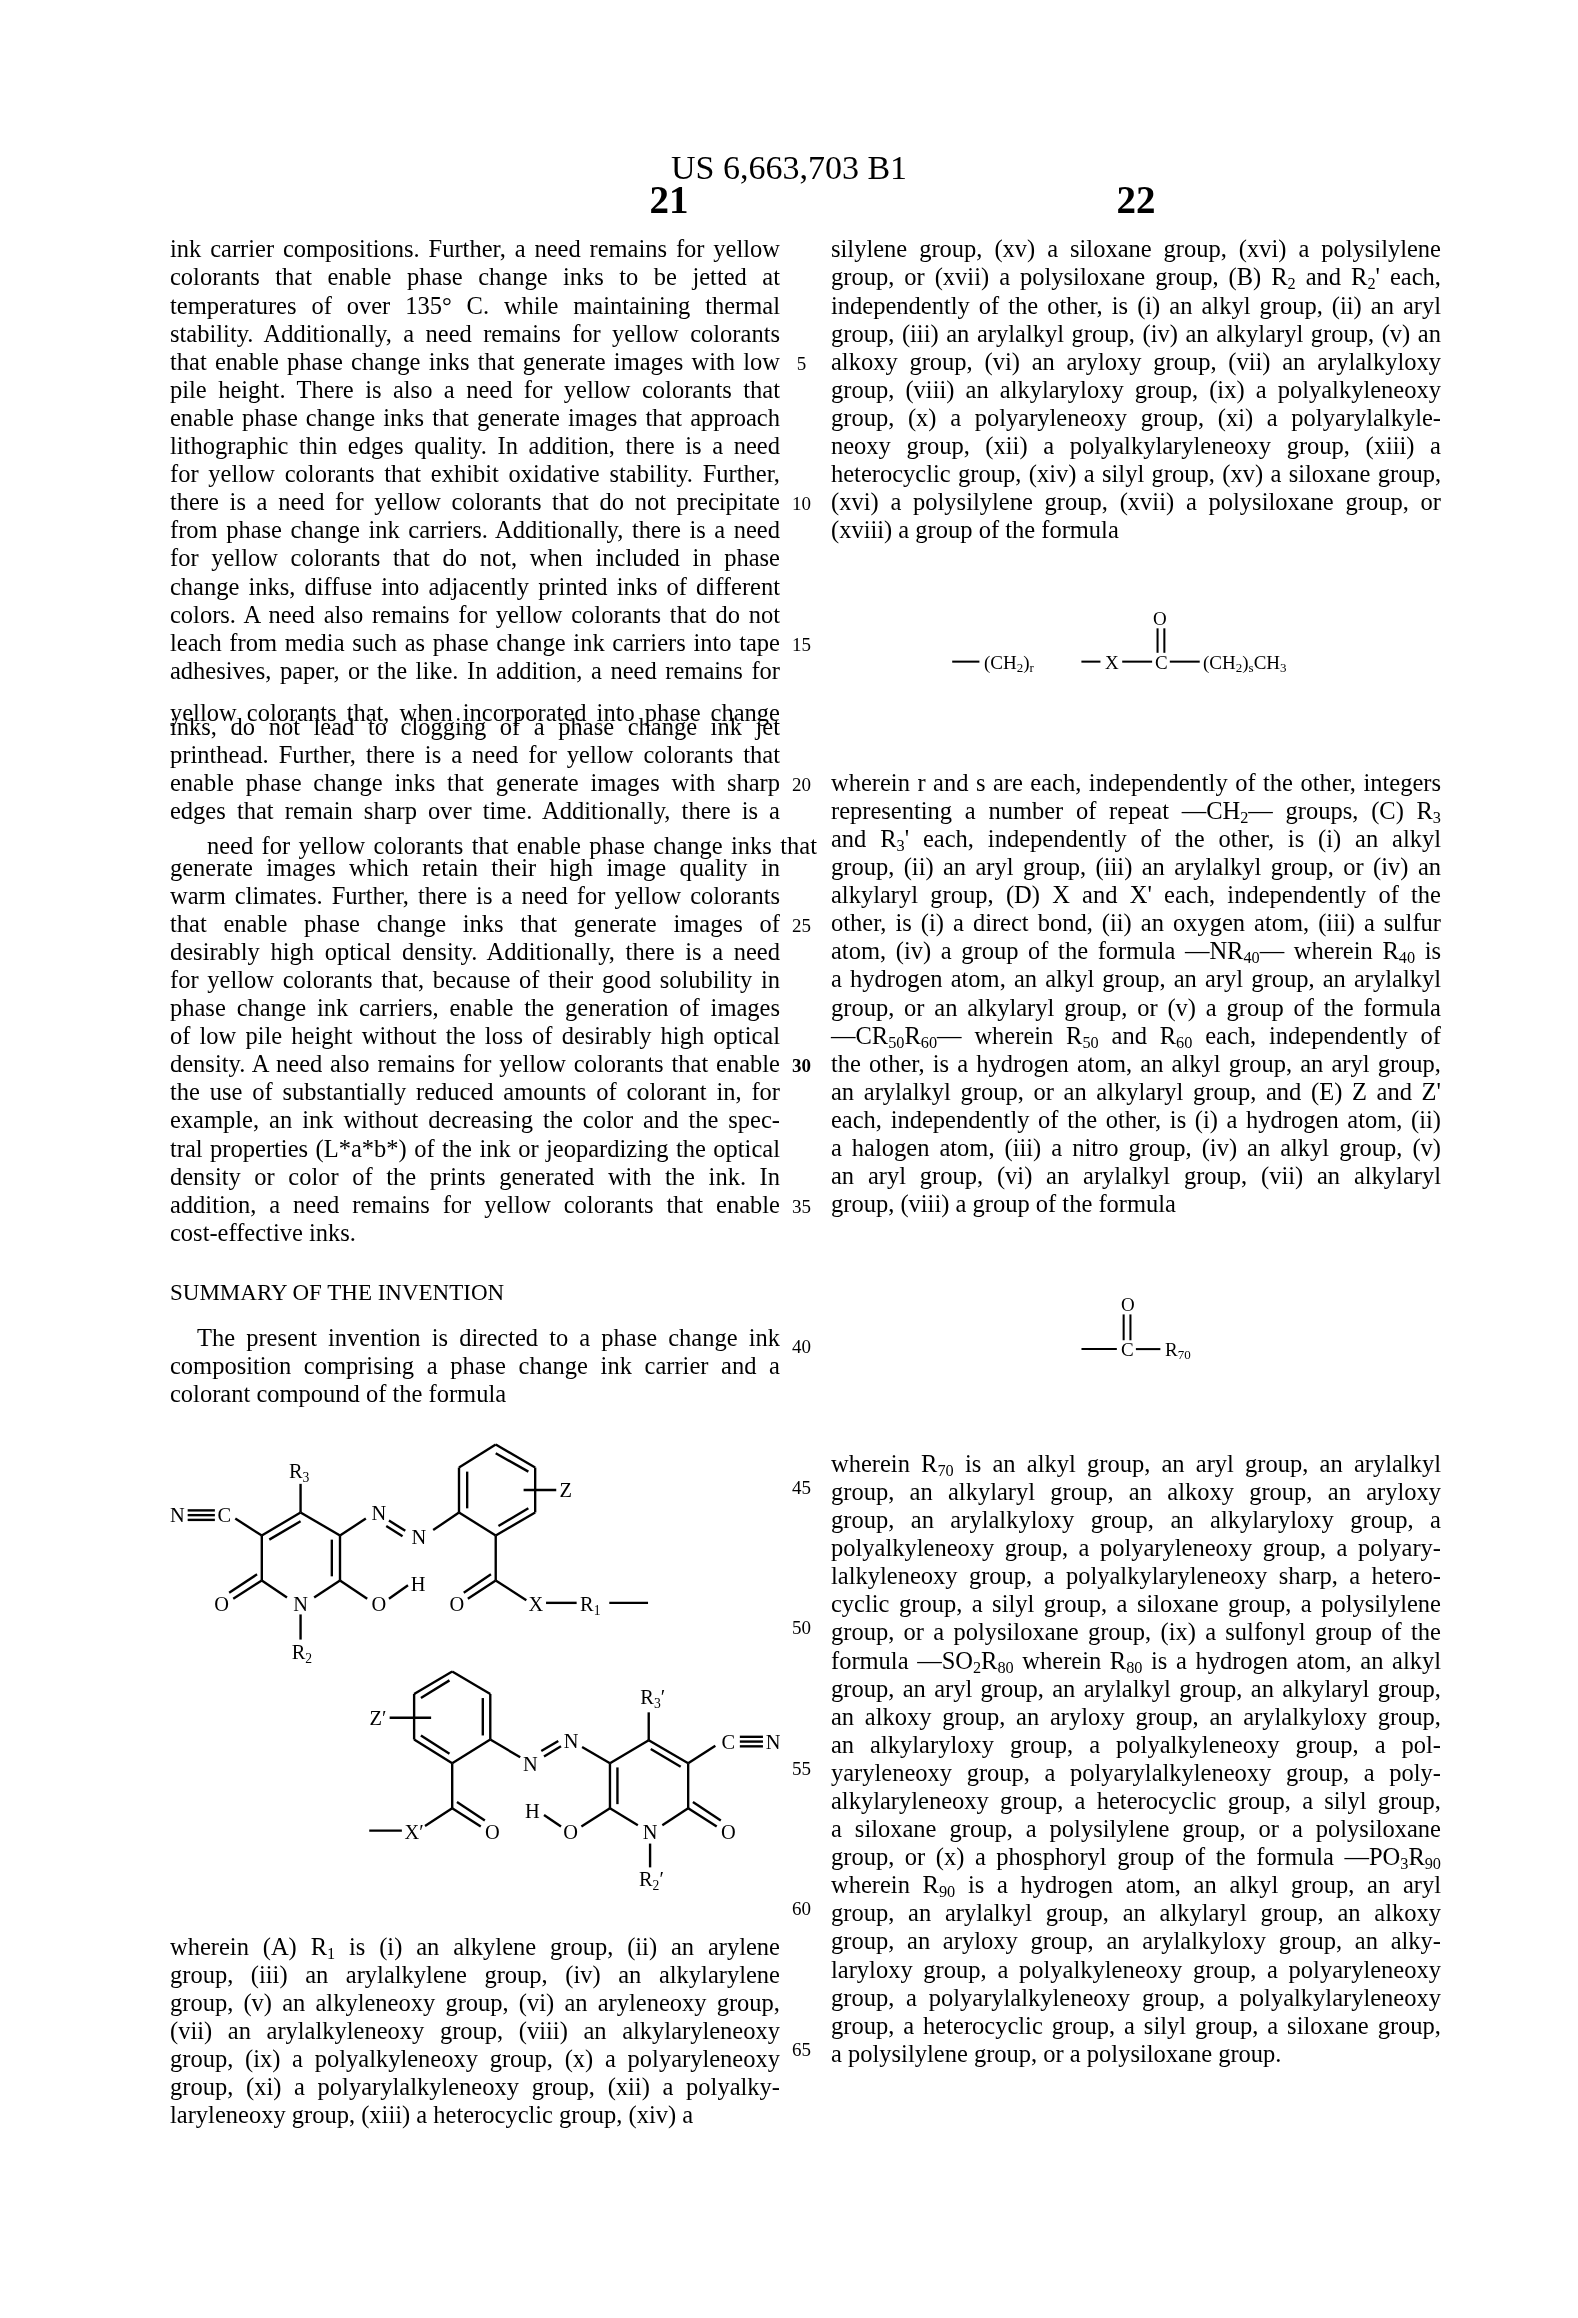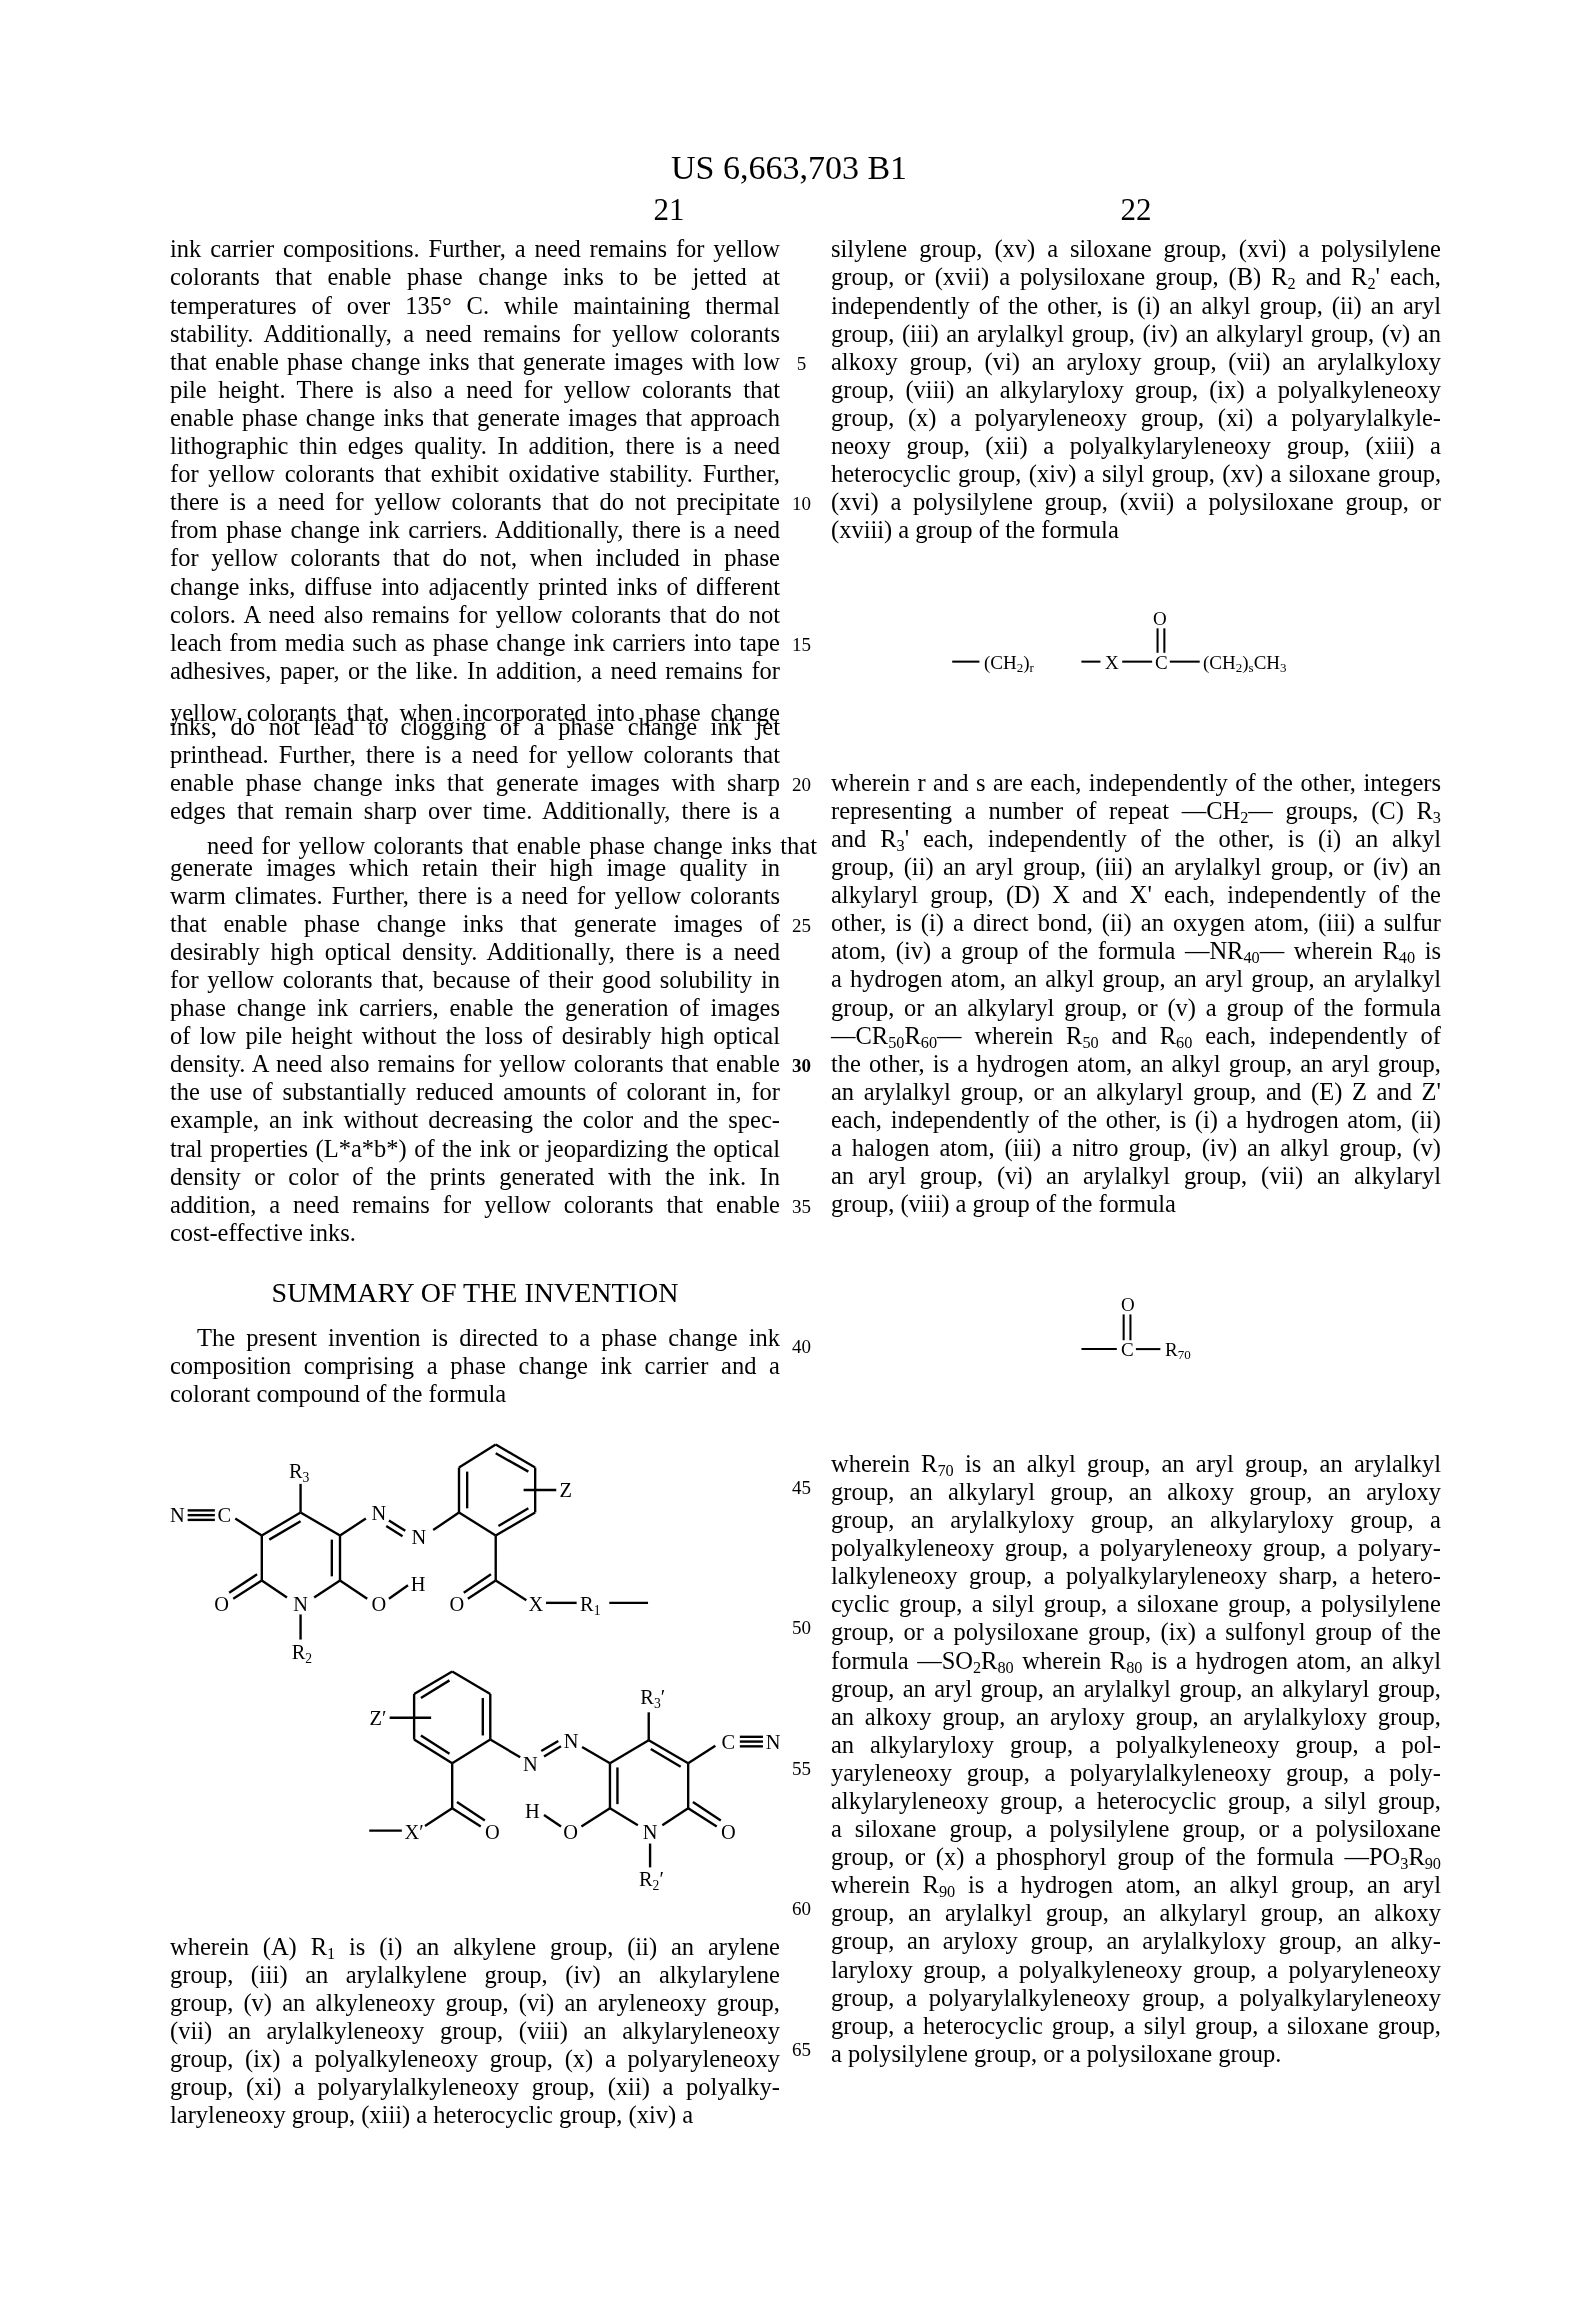--- a/index.html
+++ b/index.html
@@ -1,28 +1,28 @@
 <!DOCTYPE html>
 <html style="font-size:11px"><head>
 <meta charset="utf-8">
 <style>
   html, body { margin:0; padding:0; background:#ffffff; }
   body { width:1578px; height:2319px; position:relative; overflow:hidden;
          font-family:"Liberation Serif","DejaVu Serif",serif; color:#000; }
   .abs { position:absolute; }
   .title { left:0; width:1578px; top:147px; text-align:center; font-size:34px; line-height:41px; }
-  .colnum { top:193px; font-size:31px; font-weight:normal; line-height:34px; width:82px; text-align:center; }
+  .colnum { top:183px; font-size:39px; font-weight:bold; line-height:34px; width:82px; text-align:center; }
   .col { position:absolute; width:610px; }
   .ln { position:absolute; left:0; width:610px; height:28px; font-size:24.5px; line-height:28px;
         white-space:nowrap; text-align:justify; text-align-last:justify; }
   .ln.last { text-align-last:left; }
   .ln.indent { text-indent:27px; }
   .ln sub { font-size:16.3px; vertical-align:-4.1px; line-height:0; }
   .lineno { position:absolute; font-size:19px; line-height:20.4px; width:27px; text-align:center; }
-  .heading { position:absolute; font-size:28px; line-height:28px; text-align:center; width:610px; }
+  .heading { position:absolute; font-size:23px; line-height:28px; width:610px; }
   .formula { position:absolute; font-size:19px; }
   .formula sub { font-size:13px; vertical-align:-3.4px; line-height:0; }
   svg text { font-family:"Liberation Serif","DejaVu Serif",serif; }
 </style>
 </head>
 <body>
 
 <div class="abs title">US 6,663,703 B1</div>
 <div class="abs colnum" style="left:628px;">21</div>
 <div class="abs colnum" style="left:1095px;">22</div>

